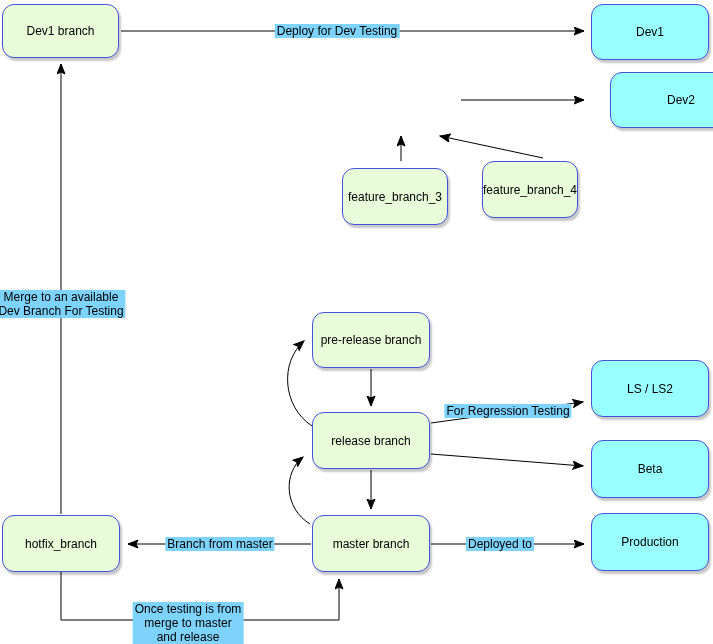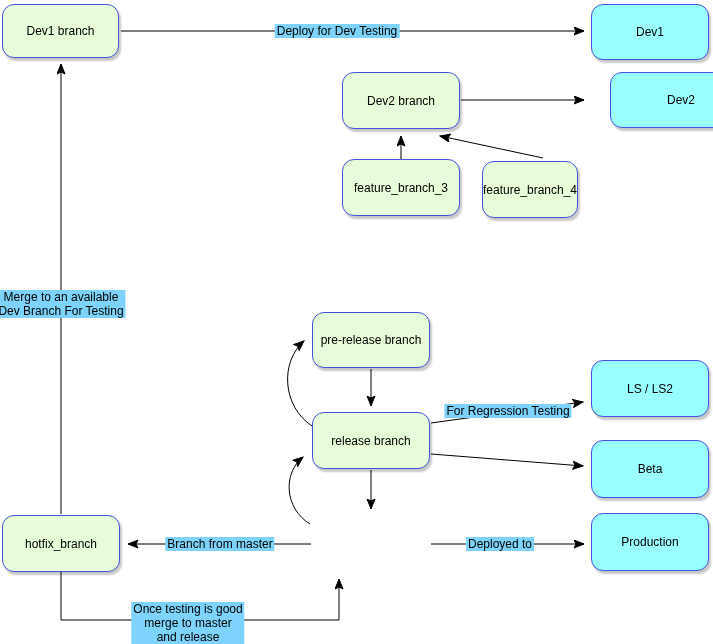--- a/index.html
+++ b/index.html
@@ -22,21 +22,21 @@
     box-shadow:2px 3px 2px rgba(0,0,0,0.22);
     line-height:14px;
   }
   .branch{background:var(--branch-fill,#e9fcd9);}
   .env{background:var(--env-fill,#99ffff);}
   
   .p-dev1b{left:2px;top:4px;width:117px;height:54px}
   .p-dev1{left:591px;top:4px;width:118px;height:56px}
   .p-dev2b{left:342px;top:72px;width:118px;height:57px}
   .p-dev2{left:610px;top:72px;width:142px;height:56px}
-  .p-fb3{left:342px;top:159px;width:118px;height:57px}
+  .p-fb3{left:342px;top:168px;width:106px;height:57px}
   .p-fb4{left:482px;top:161px;width:96px;height:57px}
   .p-pre{left:312px;top:312px;width:118px;height:56px}
   .p-rel{left:312px;top:412px;width:118px;height:57px}
   .p-mas{left:312px;top:515px;width:118px;height:57px}
   .p-hot{left:2px;top:515px;width:118px;height:57px}
   .p-ls{left:591px;top:360px;width:118px;height:57px}
   .p-beta{left:591px;top:440px;width:118px;height:58px}
   .p-prod{left:591px;top:513px;width:118px;height:58px}
   
   .elabel{
@@ -83,37 +83,37 @@
     <line x1="431" y1="454" x2="583" y2="466" marker-end="url(#arr)"></line>
     <path class="edge" d="M61,572 L61,620 L339,620 L339,579" marker-end="url(#arr)"></path>
   </svg>
 
   <div class="node branch p-dev1b">
       <span>Dev1 branch</span>
     </div>
   <div class="node env p-dev1">
       <span>Dev1</span>
     </div>
-  <div class="node branch p-dev2b">
-      <span>Dev2 branch</span>
-    </div>
   <div class="node env p-dev2">
       <span>Dev2</span>
     </div>
   <div class="node branch p-fb3">
       <span>feature_branch_3</span>
     </div>
   <div class="node branch p-fb4">
       <span>feature_branch_4</span>
     </div>
   <div class="node branch p-pre">
       <span>pre-release branch</span>
     </div>
   <div class="node branch p-rel">
       <span>release branch</span>
+    </div>
+  <div class="node branch p-mas">
+      <span>master branch</span>
     </div>
   <div class="node branch p-hot">
       <span>hotfix_branch</span>
     </div>
   <div class="node env p-ls">
       <span>LS / LS2</span>
     </div>
   <div class="node env p-beta">
       <span>Beta</span>
     </div>
@@ -123,18 +123,18 @@
 
   <div class="elabel l-deploy">Deploy for Dev Testing</div>
   <div class="elabel l-mavail">
     <div>Merge to an available</div>
     <div>Dev Branch For Testing</div>
   </div>
   <div class="elabel l-regr">For Regression Testing</div>
   <div class="elabel l-bfm">Branch from master</div>
   <div class="elabel l-dto">Deployed to</div>
   <div class="elabel l-once">
-    <div>Once testing is good</div>
+    <div>Once testing is from</div>
     <div>merge to master</div>
     <div>and release</div>
   </div>
 
 </div>
 
 </body></html>

